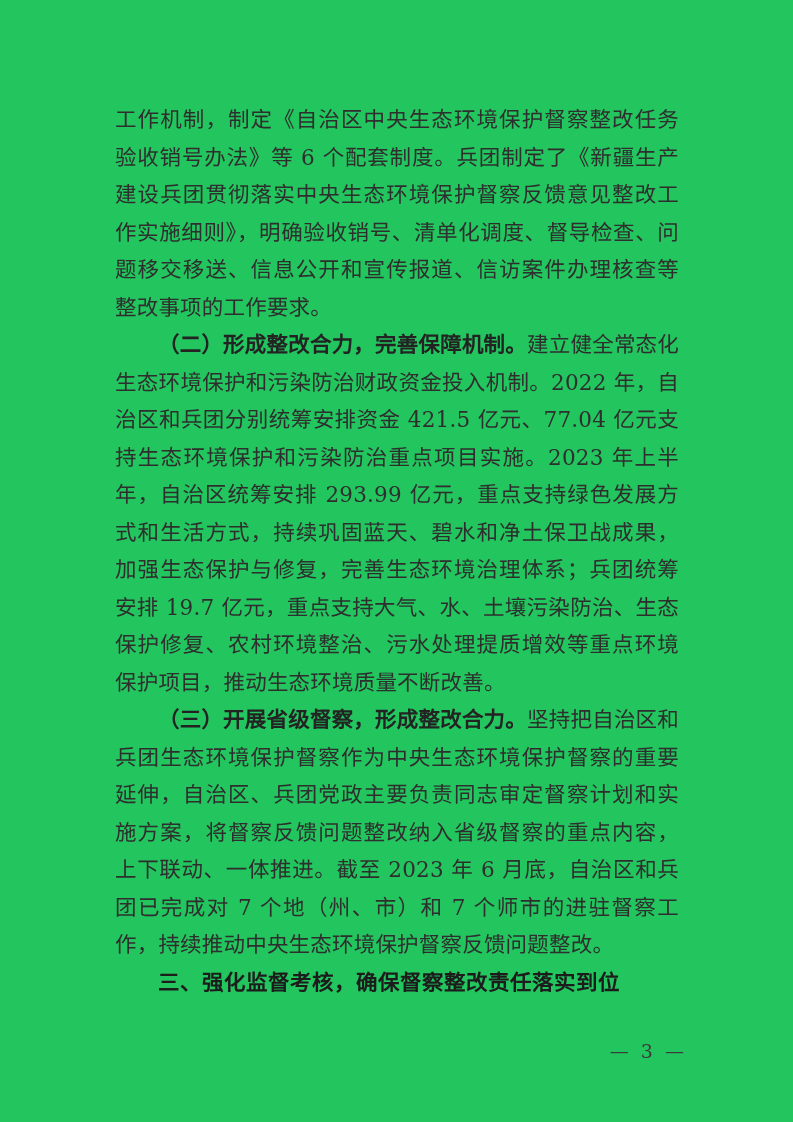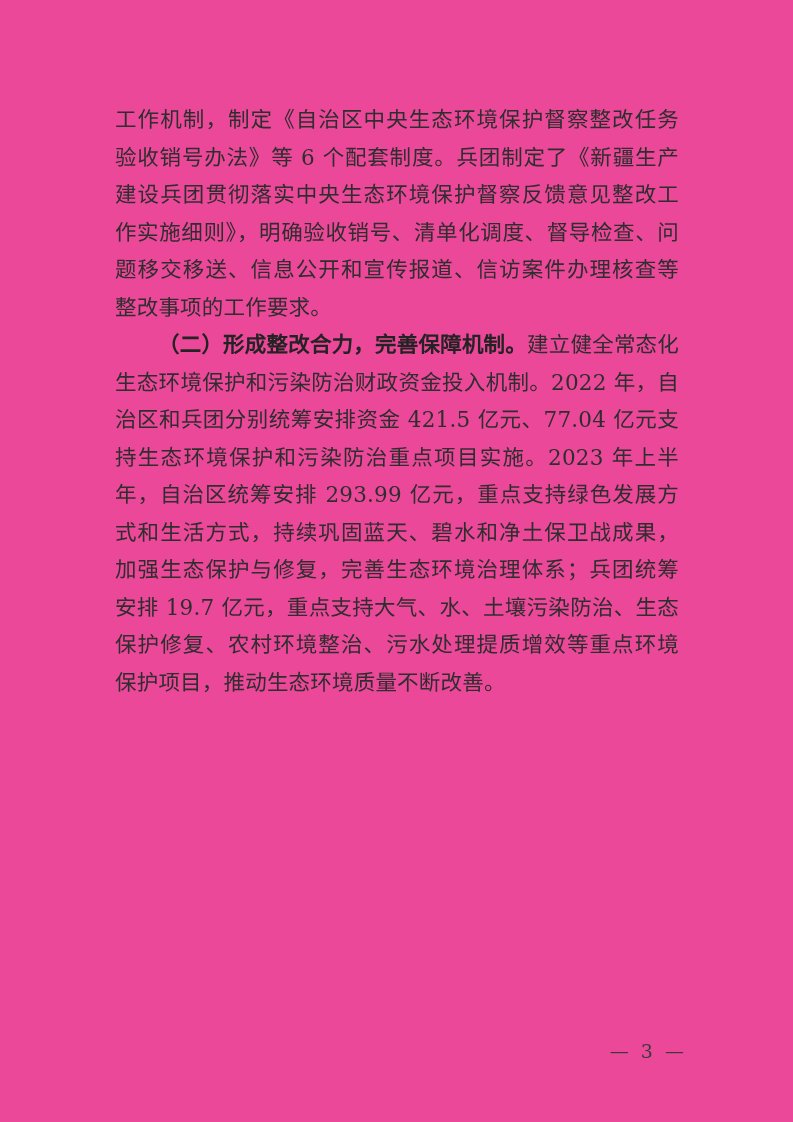--- a/index.html
+++ b/index.html
@@ -12,21 +12,21 @@
     height: 1122px;
     background: #ffffff;
     color: #2e2e2e;
     font-family: "DejaVu Serif", "Liberation Serif", serif;
     position: relative;
     overflow: hidden;
   }
   .page {
     position: absolute;
     inset: 0;
-    background: #ec4899;
+    background: #22c55e;
   }
   .body-text {
     position: absolute;
     left: 115px;
     top: 101px;
     width: 564px;
   }
   .para {
     margin: 0;
     font-size: 21.5px;
@@ -69,21 +69,23 @@
 <body>
 
 <main class="page">
 
   <section class="body-text">
 
     <p class="para"><span class="lead"></span><span>工作机制，制定《自治区中央生态环境保护督察整改任务验收销号办法》等 6 个配套制度。兵团制定了《新疆生产建设兵团贯彻落实中央生态环境保护督察反馈意见整改工作实施细则》，明确验收销号、清单化调度、督导检查、问题移交移送、信息公开和宣传报道、信访案件办理核查等整改事项的工作要求。</span></p>
 
     <p class="para indent"><span class="lead">（二）形成整改合力，完善保障机制。</span><span>建立健全常态化生态环境保护和污染防治财政资金投入机制。2022 年，自治区和兵团分别统筹安排资金 421.5 亿元、77.04 亿元支持生态环境保护和污染防治重点项目实施。2023 年上半年，自治区统筹安排 293.99 亿元，重点支持绿色发展方式和生活方式，持续巩固蓝天、碧水和净土保卫战成果，加强生态保护与修复，完善生态环境治理体系；兵团统筹安排 19.7 亿元，重点支持大气、水、土壤污染防治、生态保护修复、农村环境整治、污水处理提质增效等重点环境保护项目，推动生态环境质量不断改善。</span></p>
 
+    <p class="para indent"><span class="lead">（三）开展省级督察，形成整改合力。</span><span>坚持把自治区和兵团生态环境保护督察作为中央生态环境保护督察的重要延伸，自治区、兵团党政主要负责同志审定督察计划和实施方案，将督察反馈问题整改纳入省级督察的重点内容，上下联动、一体推进。截至 2023 年 6 月底，自治区和兵团已完成对 7 个地（州、市）和 7 个师市的进驻督察工作，持续推动中央生态环境保护督察反馈问题整改。</span></p>
 
+    <h2 class="section-heading">三、强化监督考核，确保督察整改责任落实到位</h2>
 
   </section>
 
   <footer class="page-footer">
     <span>— 3 —</span>
   </footer>
 
 </main>
 
 </body></html>

